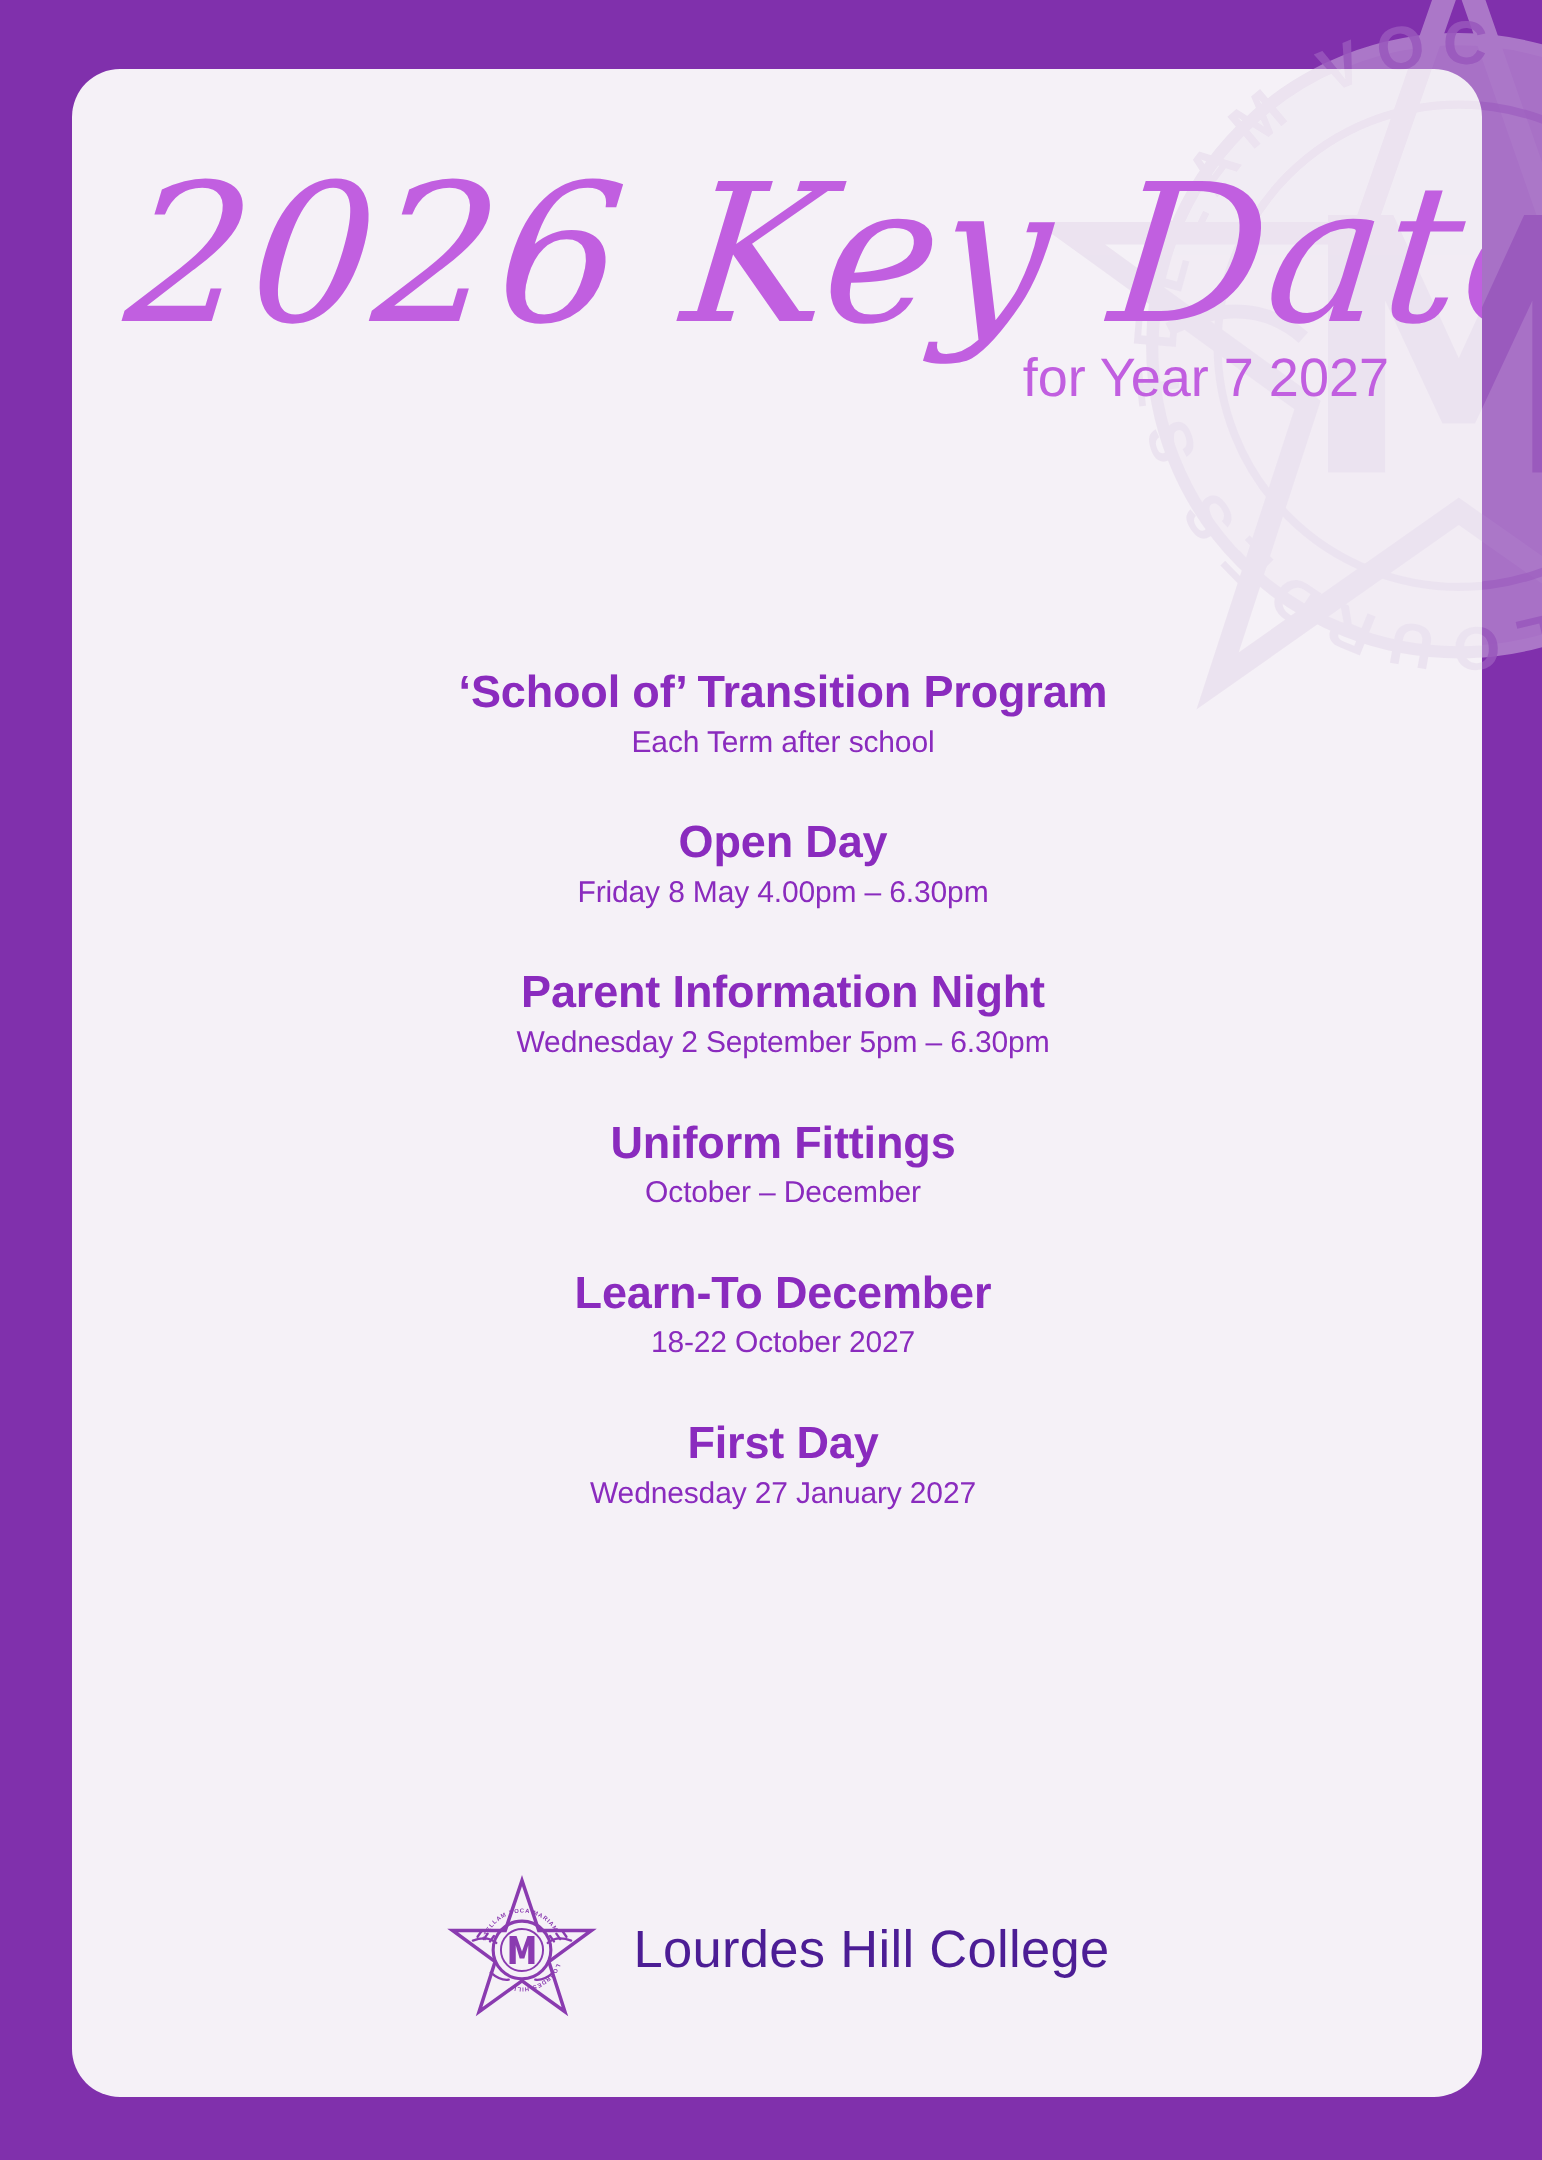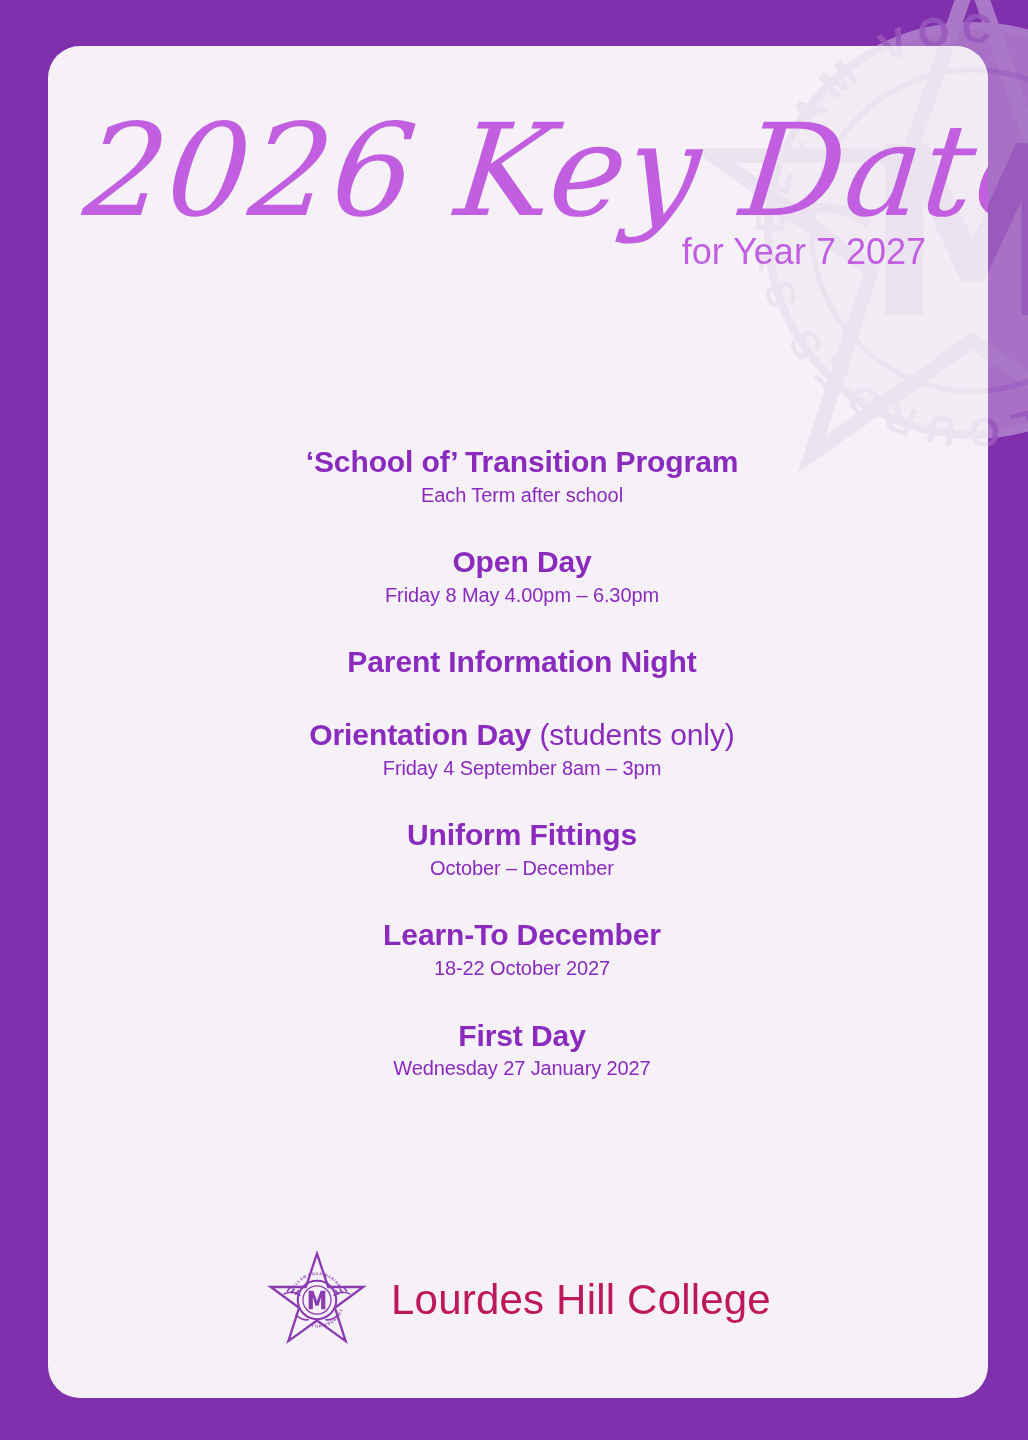--- a/index.html
+++ b/index.html
@@ -148,23 +148,23 @@
     align-items: center;
     justify-content: center;
     gap: 22px;
   }
   .footer-logo {
     width: 104px;
     height: 104px;
     flex: 0 0 auto;
   }
   .footer-name {
-    font-size: 42px;
-    font-weight: 400;
-    color: #be185d;
+    font-size: 35px;
+    font-weight: 400;
+    color: #4c1d95;
     letter-spacing: 0.2px;
     white-space: nowrap;
   }
 </style>
 </head>
 <body>
 
 <div class="poster">
 
   <div class="wm-layer wm-on-purple">
@@ -252,28 +252,23 @@
           <div class="event-title">
             <span>Open Day</span><span class="note"></span>
           </div>
           <div class="event-detail">Friday 8 May 4.00pm – 6.30pm</div>
         </div>
 
         <div class="event">
           <div class="event-title">
             <span>Parent Information Night</span><span class="note"></span>
           </div>
-        </div>
-
-        <div class="event">
-          <div class="event-title">
-            <span>Orientation Day</span><span class="note"> (students only)</span>
-          </div>
-          <div class="event-detail">Friday 4 September 8am – 3pm</div>
-        </div>
+          <div class="event-detail">Wednesday 2 September 5pm – 6.30pm</div>
+        </div>
+
 
         <div class="event">
           <div class="event-title">
             <span>Uniform Fittings</span><span class="note"></span>
           </div>
           <div class="event-detail">October – December</div>
         </div>
 
         <div class="event">
           <div class="event-title">

